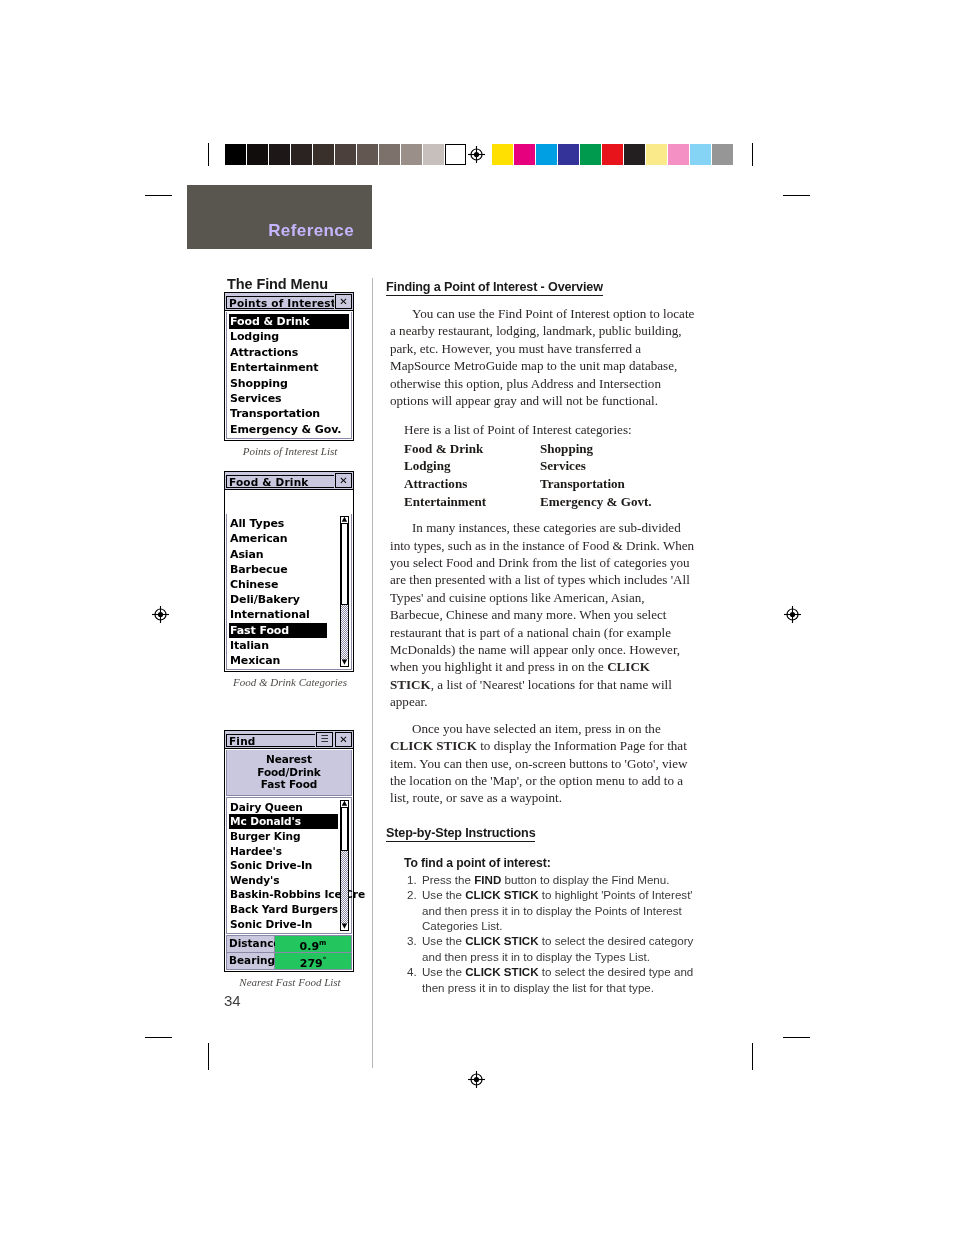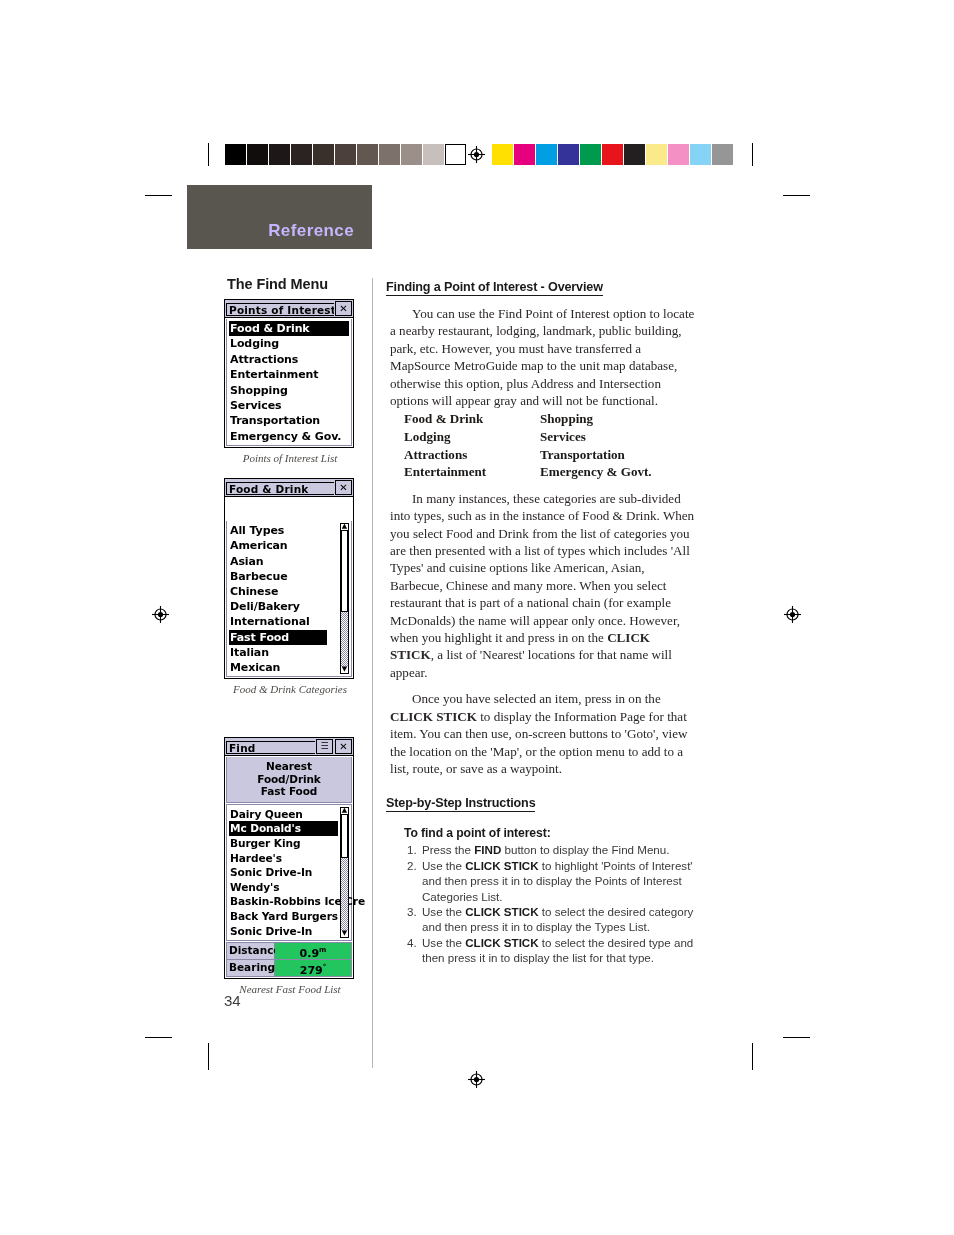--- a/index.html
+++ b/index.html
@@ -104,21 +104,21 @@
   .left-col {
     position: absolute;
     top: 276px;
     left: 224px;
     width: 132px;
   }
   .left-heading {
     font-size: 14.5px;
     font-weight: bold;
     color: #1a1a1a;
-    margin: 0 0 7px 3px;
+    margin: 0 0 0 3px;
     letter-spacing: -0.1px;
   }
   .caption {
     font-family: "Liberation Serif", serif;
     font-style: italic;
     font-size: 11px;
     color: #4e4a47;
     text-align: center;
     margin-top: 4px;
     margin-bottom: 14px;
@@ -558,20 +558,21 @@
 </div>
 
 <div class="page-number">34</div>
 
 <div class="right-col">
 
   <h3 class="sec-heading">Finding a Point of Interest - Overview</h3>
 
   <p class="serif-p">You can use the Find Point of Interest option to locate a nearby restaurant, lodging, landmark, public building, park, etc. However, you must have transferred a MapSource MetroGuide map to the unit map database, otherwise this option, plus Address and Intersection options will appear gray and will not be functional.</p>
 
+  <div class="cat-intro">Here is a list of Point of Interest categories:</div>
   <div class="cat-grid" id="cat-grid">
       <div>Food &amp; Drink</div>
       <div>Shopping</div>
       <div>Lodging</div>
       <div>Services</div>
       <div>Attractions</div>
       <div>Transportation</div>
       <div>Entertainment</div>
       <div>Emergency &amp; Govt.</div>
     </div>

